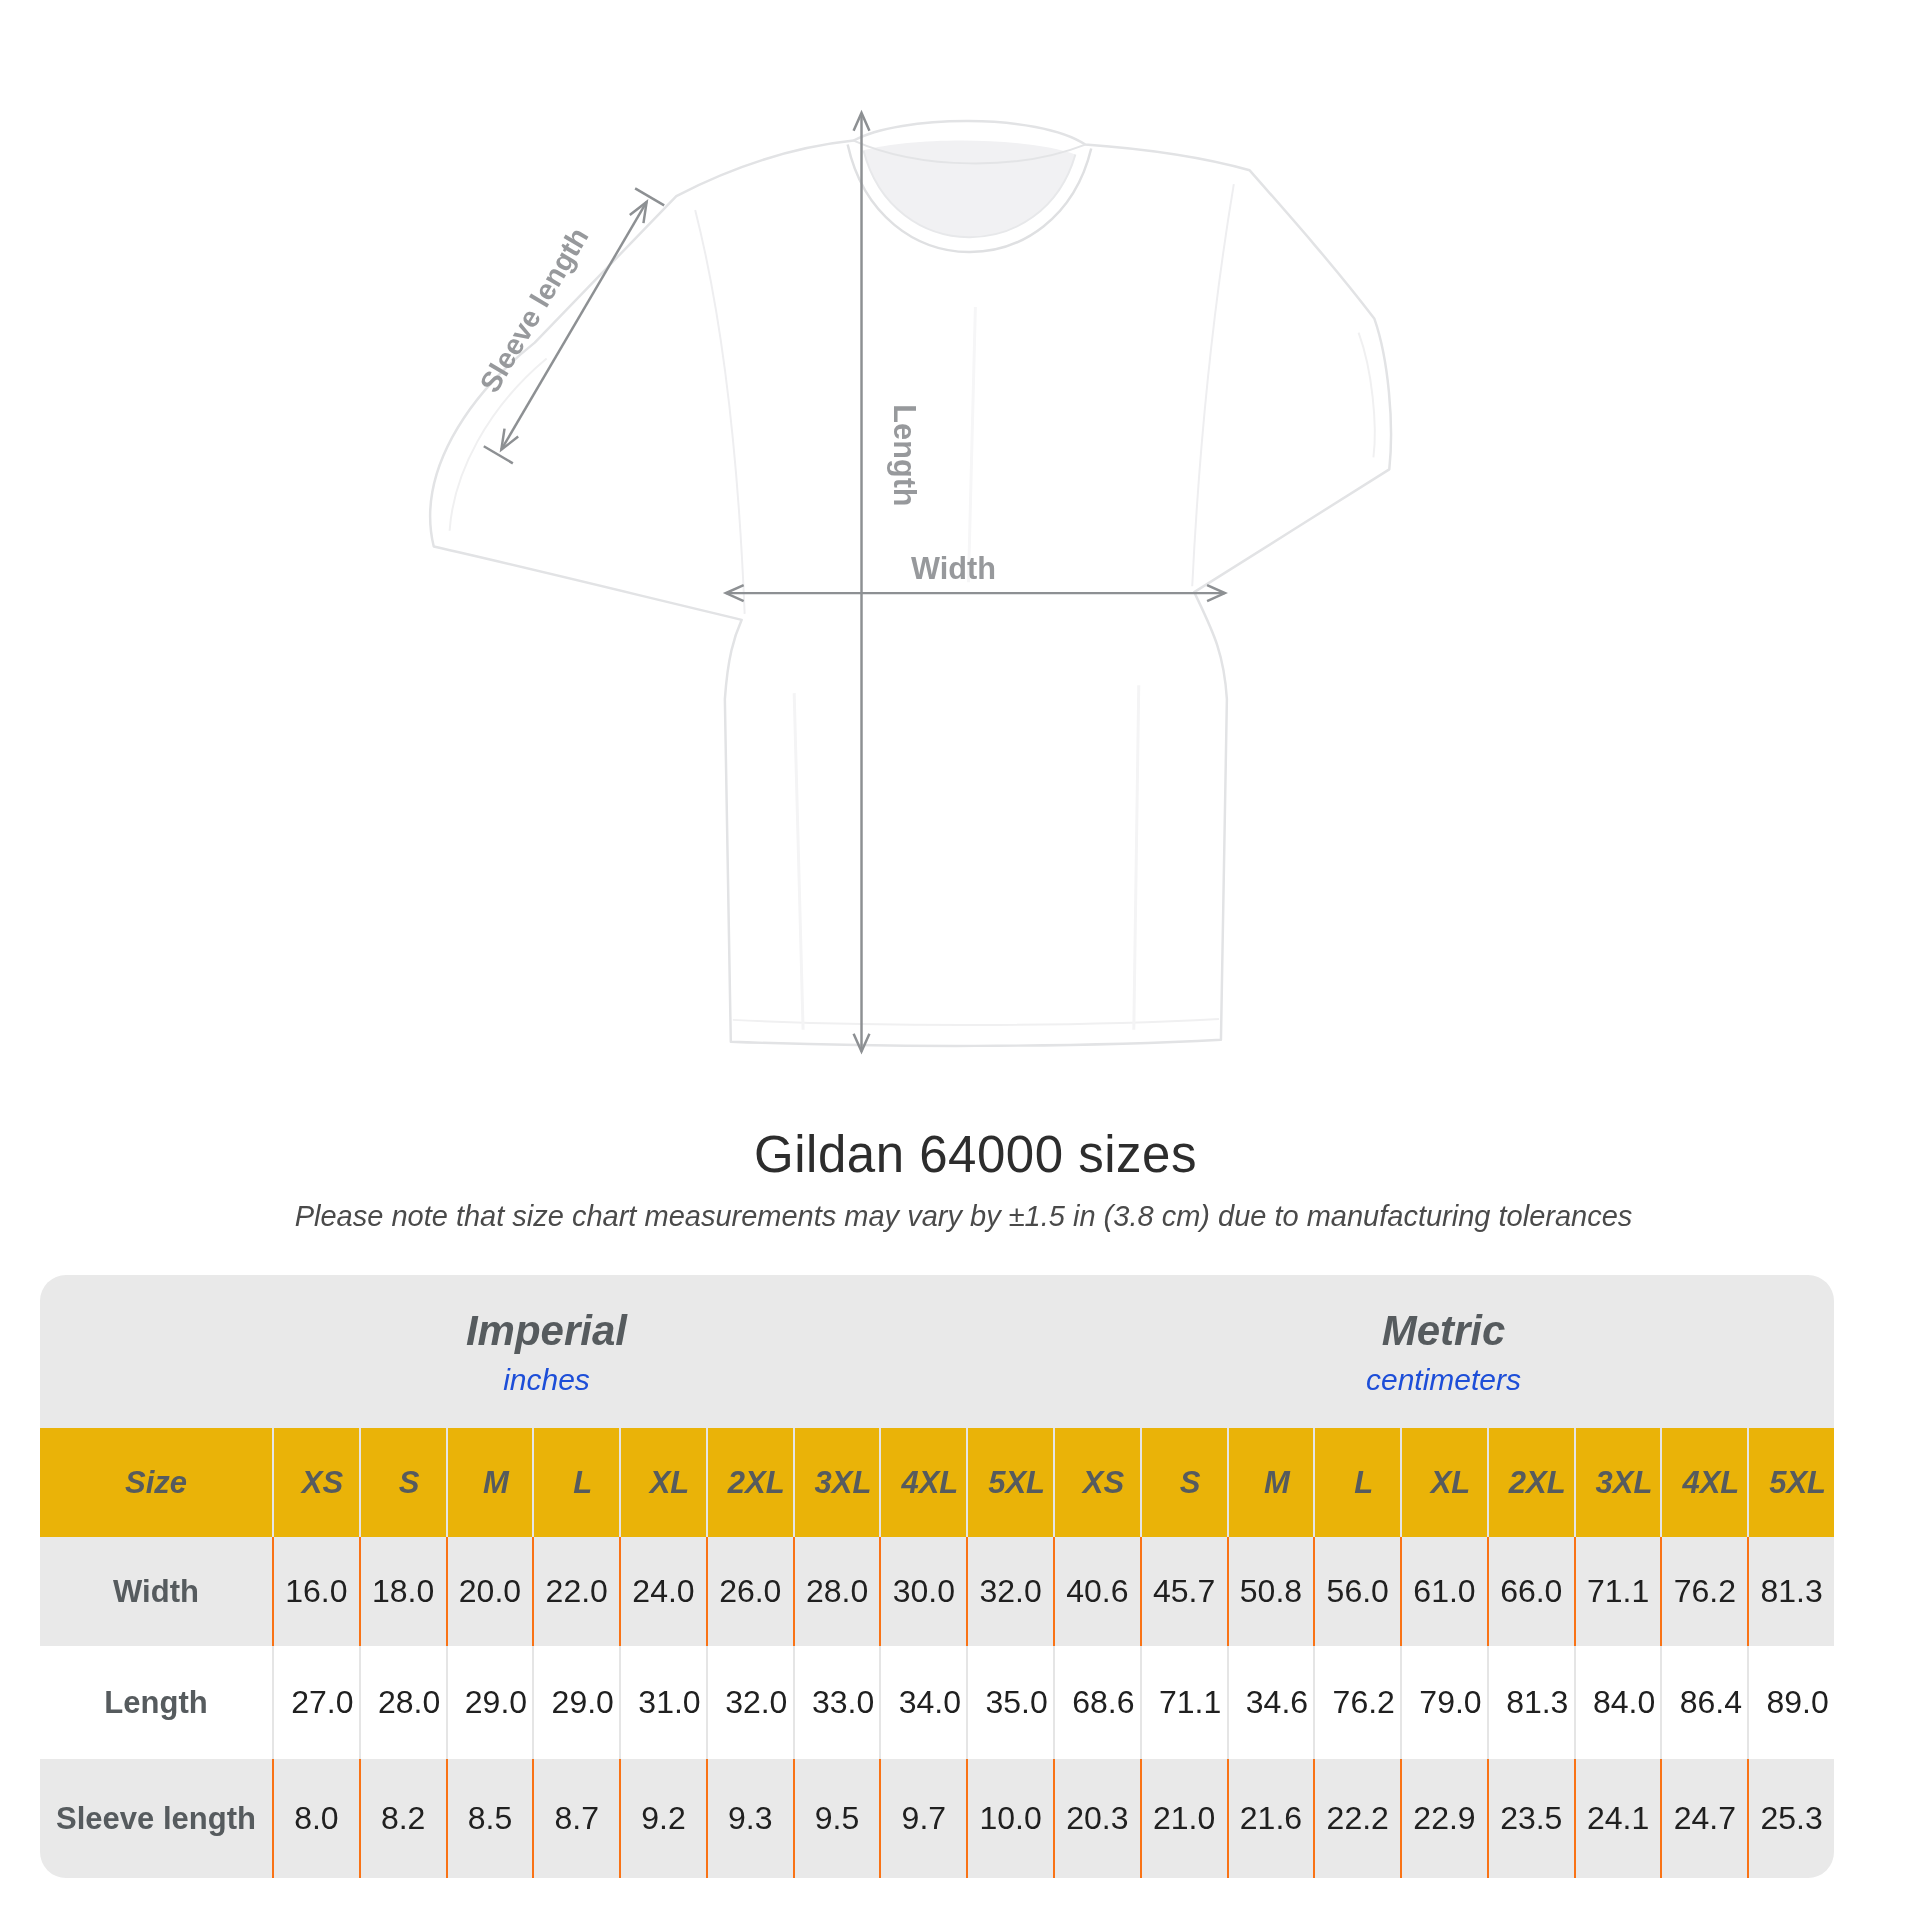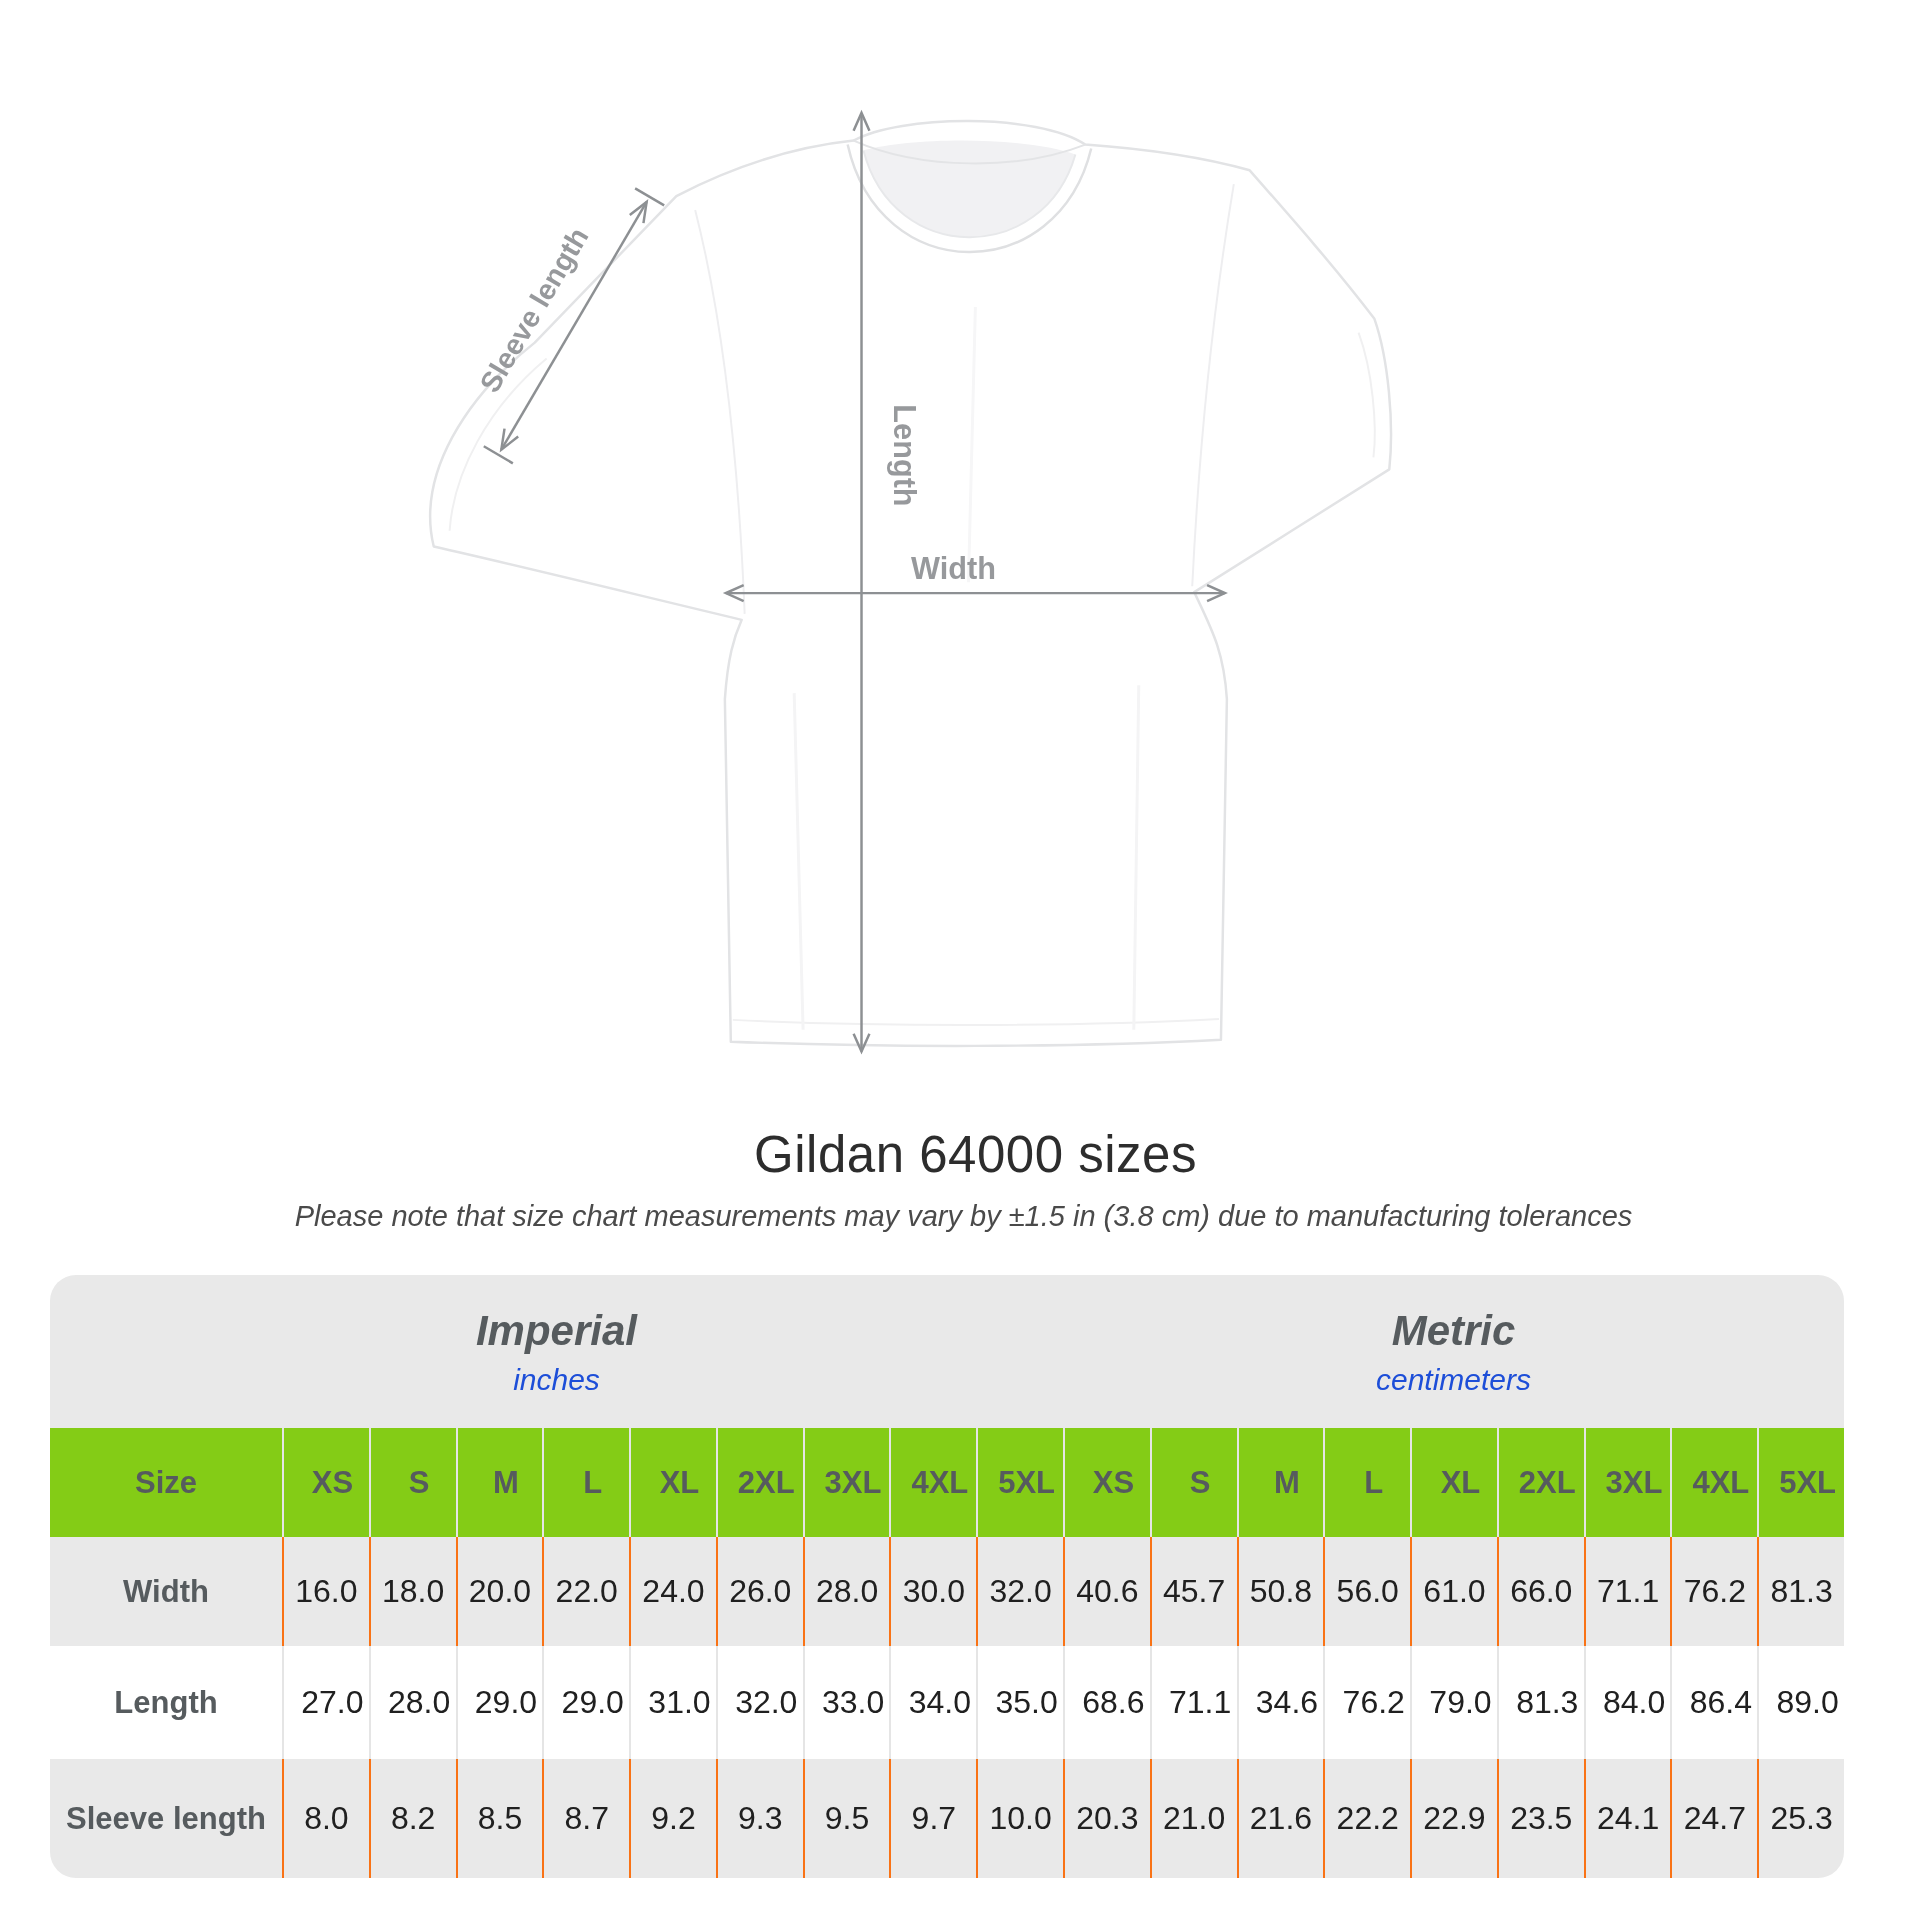--- a/index.html
+++ b/index.html
@@ -5,24 +5,24 @@
   html,body{margin:0;padding:0;background:#ffffff;}
   body{width:1927px;height:1927px;position:relative;font-family:"Liberation Sans",sans-serif;overflow:hidden;}
 
   .diagram-svg{position:absolute;left:0;top:0;width:1927px;height:1109px;}
 
   .page-title{position:absolute;left:0;top:1125px;width:100%;text-align:center;
     font-size:51px;font-weight:normal;color:#2d2d2d;letter-spacing:0.5px;margin-left:12px;}
   .subtitle{position:absolute;left:0;top:1200px;width:100%;text-align:center;
     font-size:29px;font-style:italic;color:#4a4a4a;}
 
-  .size-table{position:absolute;left:50px;top:1275px;width:1794px;border-radius:26px;overflow:hidden;}
+  .size-table{position:absolute;left:40px;top:1275px;width:1794px;border-radius:26px;overflow:hidden;}
   .trow{display:grid;grid-template-columns:232px repeat(18,1fr);}
   .trow.header{grid-template-columns:1013px 781px;height:153px;background:#e9e9e9;}
-  .trow.sizes{height:109px;background:#84cc16;}
+  .trow.sizes{height:109px;background:#eab308;font-style:italic;}
   .trow.r-width{height:109px;background:#e9e9e9;}
   .trow.r-length{height:113px;background:#ffffff;}
   .trow.r-sleeve{height:119px;background:#e9e9e9;}
   .cell{display:flex;align-items:center;justify-content:center;min-width:0;}
   .trow.sizes .cell + .cell,
   .trow.r-length .cell + .cell{border-left:2px solid #e5e5e5;padding-left:12px;}
   .trow.r-width .cell + .cell,
   .trow.r-sleeve .cell + .cell{border-left:2px solid #f97316;}
   .unit-cell{flex-direction:column;gap:8px;}
   .unit-name{font-size:42px;font-weight:bold;font-style:italic;color:#565b5e;}

